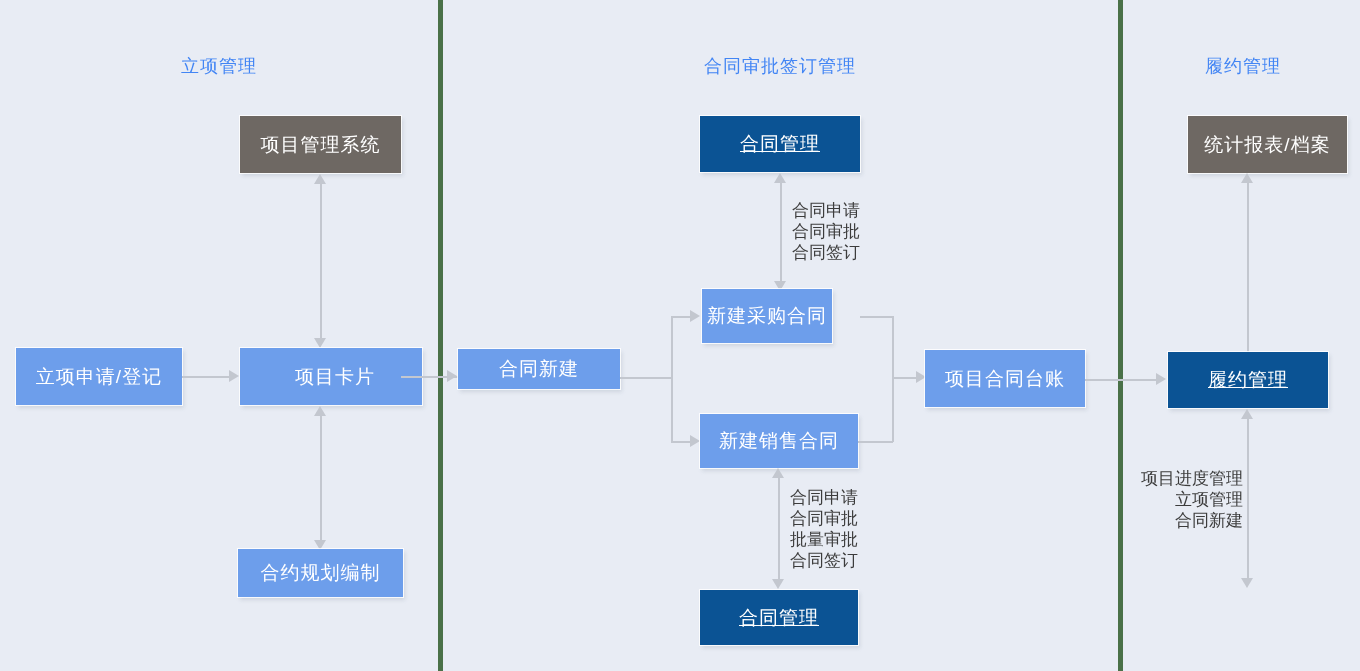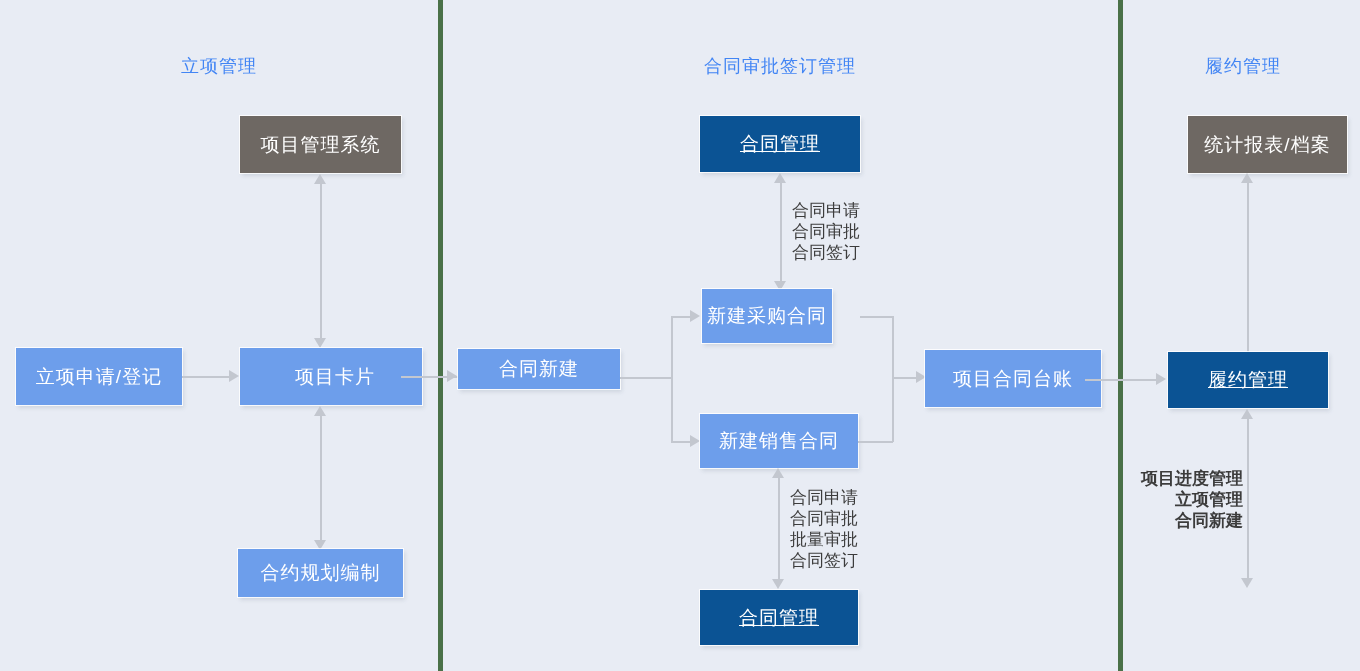--- a/index.html
+++ b/index.html
@@ -165,36 +165,36 @@
 
   <div class="edge-label ta-left" style="left:790px; top:487px;">
     <div>合同申请</div>
     <div>合同审批</div>
     <div>批量审批</div>
     <div>合同签订</div>
   </div>
 
   <div class="node dark" style="left:700px; top:590px; width:158px; height:55px;">合同管理</div>
 
-  <div class="node blue" style="left:925px; top:350px; width:176px; height:57px;">项目合同台账</div>
+  <div class="node blue" style="left:925px; top:350px; width:160px; height:57px;">项目合同台账</div>
 
   <div class="line h" style="left:1085px; top:379px; width:76px;"></div>
   <div class="arrow right" style="left:1156px; top:373px;"></div>
 
   <div class="node gray" style="left:1168px; top:116px; width:159px; height:57px;margin-left:20px;">统计报表/档案</div>
 
   <div class="line v" style="left:1247px; top:182px; height:170px;"></div>
   <div class="arrow up" style="left:1241px; top:173px;"></div>
 
   <div class="node dark" style="left:1168px; top:352px; width:160px; height:56px;">履约管理</div>
 
   <div class="line v" style="left:1247px; top:418px; height:162px;"></div>
   <div class="arrow up" style="left:1241px; top:409px;"></div>
   <div class="arrow down" style="left:1241px; top:578px;"></div>
 
-  <div class="edge-label ta-right" style="left:1133px; top:468px; width:110px;font-weight:bold;">
+  <div class="edge-label ta-right" style="left:1133px; top:468px; width:110px;">
     <div>项目进度管理</div>
     <div>立项管理</div>
     <div>合同新建</div>
   </div>
 
 
 </div>
 
 </body></html>

